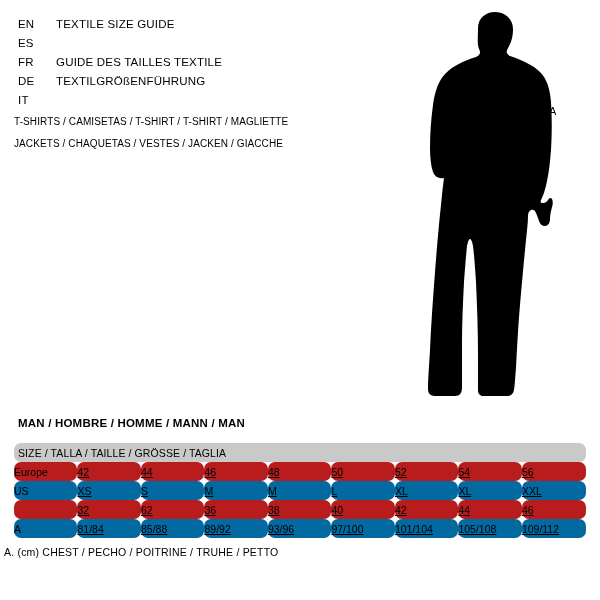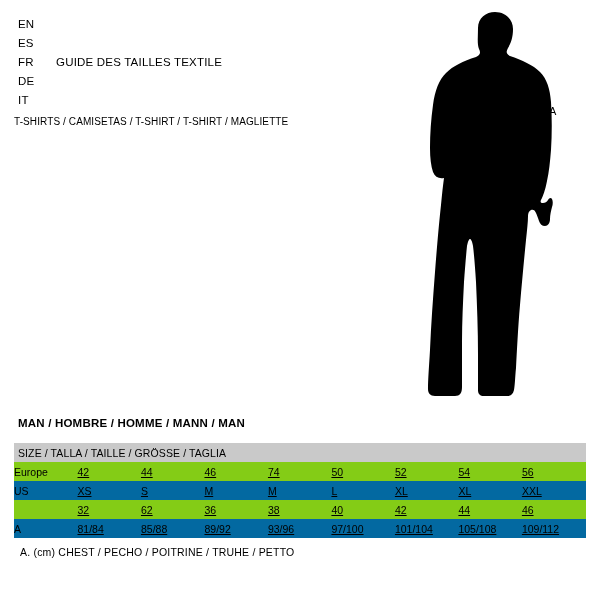--- a/index.html
+++ b/index.html
@@ -105,73 +105,77 @@
     table-layout: fixed;
     font-size: 10.5px;
   }
   table.size-table td, table.size-table th {
     padding: 0;
     margin: 0;
     height: 19px;
     text-align: left;
     font-weight: normal;
     vertical-align: middle;
+    border-radius: 7px;
   }
   .row-head td {
     background: #c9c9c9;
     padding-left: 4px;
     font-size: 10.5px;
     letter-spacing: 0.1px;
   }
   .row-light td {
-    background: #84cc16;
+    background: #b91c1c;
     padding-left: 4px;
   }
   .row-grey td {
     background: #0369a1;
     padding-left: 4px;
   }
   .col-label { width: 82px; }
   .col-v { width: 61px; text-decoration: underline; }
   .row-head td.col-label { padding-left: 4px; }
 
   .footnote {
     position: absolute;
-    left: 20px;
+    left: 4px;
     top: 546px;
     font-size: 10.5px;
     letter-spacing: 0.2px;
   }
 </style>
 </head>
 <body>
 
 <div class="page">
 
   <div class="lang-block">
     <div class="lang-row">
       <span class="lang-code">EN</span>
+      <span class="lang-text">TEXTILE SIZE GUIDE</span>
     </div>
     <div class="lang-row">
       <span class="lang-code">ES</span>
     </div>
     <div class="lang-row">
       <span class="lang-code">FR</span>
       <span class="lang-text">GUIDE DES TAILLES TEXTILE</span>
     </div>
     <div class="lang-row">
       <span class="lang-code">DE</span>
+      <span class="lang-text">TEXTILGRÖßENFÜHRUNG</span>
     </div>
     <div class="lang-row">
       <span class="lang-code">IT</span>
     </div>
   </div>
 
   <div class="cat-block">
     <div class="cat-line">T-SHIRTS / CAMISETAS / T-SHIRT / T-SHIRT / MAGLIETTE</div>
+    <div class="cat-line">JACKETS / CHAQUETAS / VESTES / JACKEN / GIACCHE</div>
   </div>
 
   <div class="figure-area">
     <svg width="200" height="390" viewBox="0 0 200 390">
       <path fill="#000000" d="
         M 78,18
         C 78,8 86,2 95,2
         C 105,2 113,9 113,19
         C 113,27 111,33 108,38
         C 106,42 106,44 110,46
@@ -237,21 +241,21 @@
   <table class="size-table">
     <tbody>
       <tr class="row-head">
         <td class="col-label" colspan="9">SIZE / TALLA / TAILLE / GRÖSSE / TAGLIA</td>
       </tr>
       <tr class="row-light">
         <td class="col-label">Europe</td>
         <td class="col-v">42</td>
         <td class="col-v">44</td>
         <td class="col-v">46</td>
-        <td class="col-v">74</td>
+        <td class="col-v">48</td>
         <td class="col-v">50</td>
         <td class="col-v">52</td>
         <td class="col-v">54</td>
         <td class="col-v">56</td>
       </tr>
       <tr class="row-grey">
         <td class="col-label">US</td>
         <td class="col-v">XS</td>
         <td class="col-v">S</td>
         <td class="col-v">M</td>

